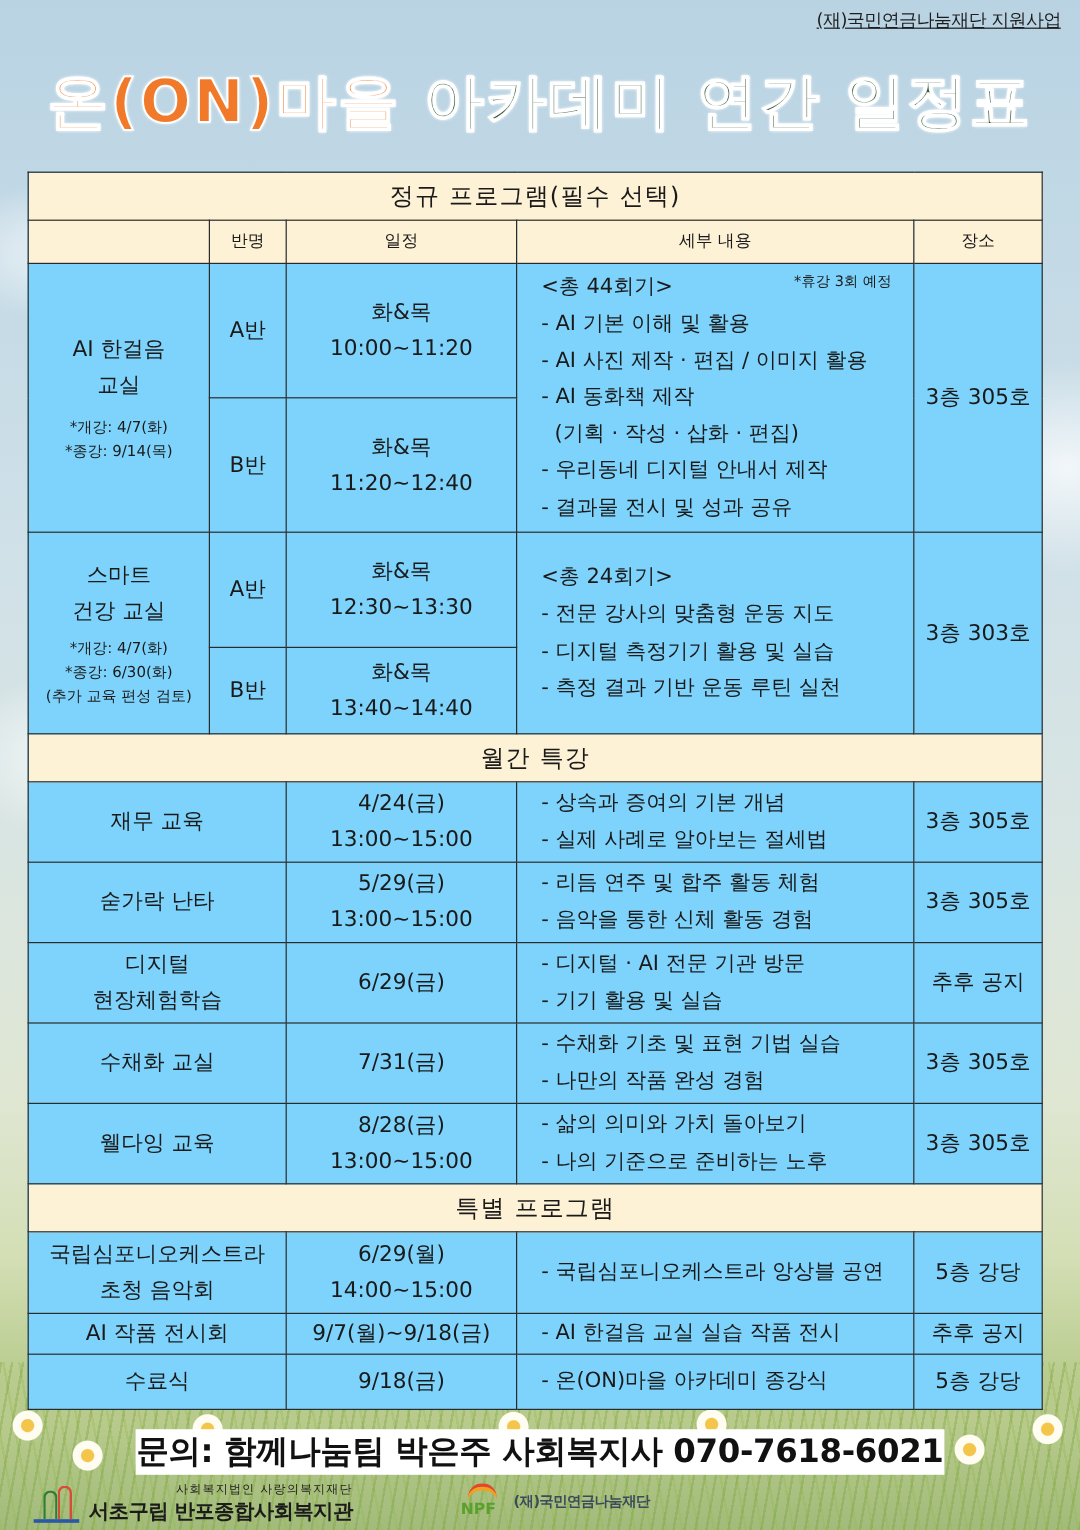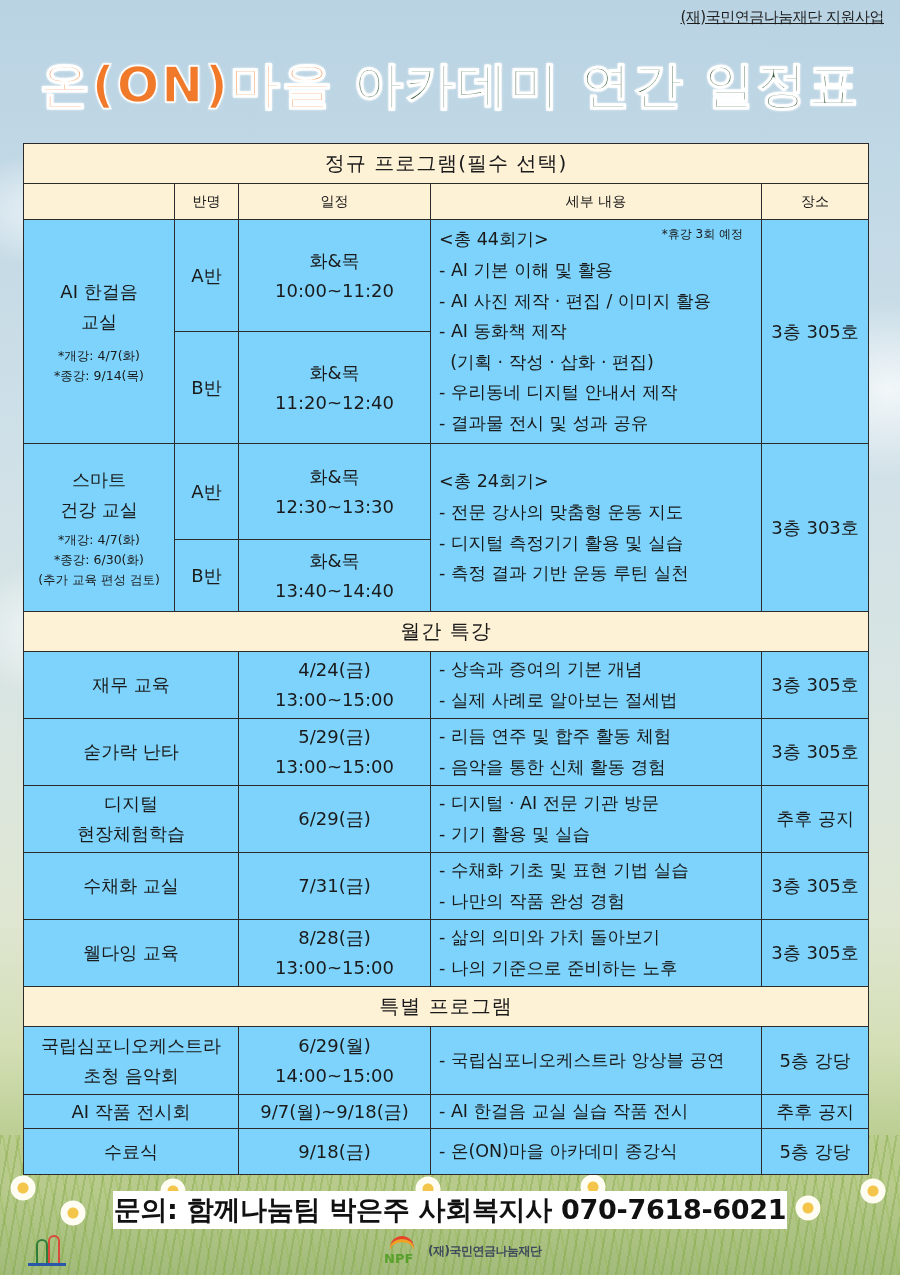--- a/index.html
+++ b/index.html
@@ -48,21 +48,21 @@
       font-size: 18px; table-layout: fixed;
     }
     table.schedule td, table.schedule th {
       border: 1.5px solid #2b2b2b; text-align: center; vertical-align: middle;
       font-weight: normal; line-height: 1.65;
     }
     .sec-head td {
       background: #fdf1d6; font-size: 20px; height: 40px; letter-spacing: 1px;
     }
     .col-head th { background: #fdf1d6; height: 36px; font-size: 14px; }
-    .detail { text-align: left !important; padding-left: 8px; font-size: 17.5px; line-height: 1.75 !important; }
+    .detail { text-align: left !important; padding-left: 20px; font-size: 17.5px; line-height: 1.75 !important; }
     .detail .dline { display: block; white-space: nowrap; }
     .note-small { font-size: 12.5px; line-height: 1.6; display: block; }
     .detail .head-row { display: flex; justify-content: space-between; padding-right: 18px; }
     .detail .head-note { font-size: 12px; }
     .prog-name { font-size: 18px; }
     .monthly td { height: 67px; }
     .special td { line-height: 1.6; }
 
     .contact {
       position: absolute; left: 113px; top: 1191px; width: 674px; height: 38px;
@@ -301,20 +301,24 @@
     <td>5층 강당</td>
   </tr>
 </tbody>
   </table>
 
 <div class="contact">문의: 함께나눔팀 박은주 사회복지사 070-7618-6021</div>
 
 <div class="logos">
   <div class="logo logo-seocho">
     <div class="mark"></div>
+    <div class="texts">
+      <span class="sub">사회복지법인 사랑의복지재단</span>
+      <span class="main">서초구립 반포종합사회복지관</span>
+    </div>
   </div>
   <div class="logo logo-npf">
     <div class="mark">
       <span class="arc"></span>
       <span class="letters">NPF</span>
     </div>
     <span class="name">(재)국민연금나눔재단</span>
   </div>
 </div>
 

